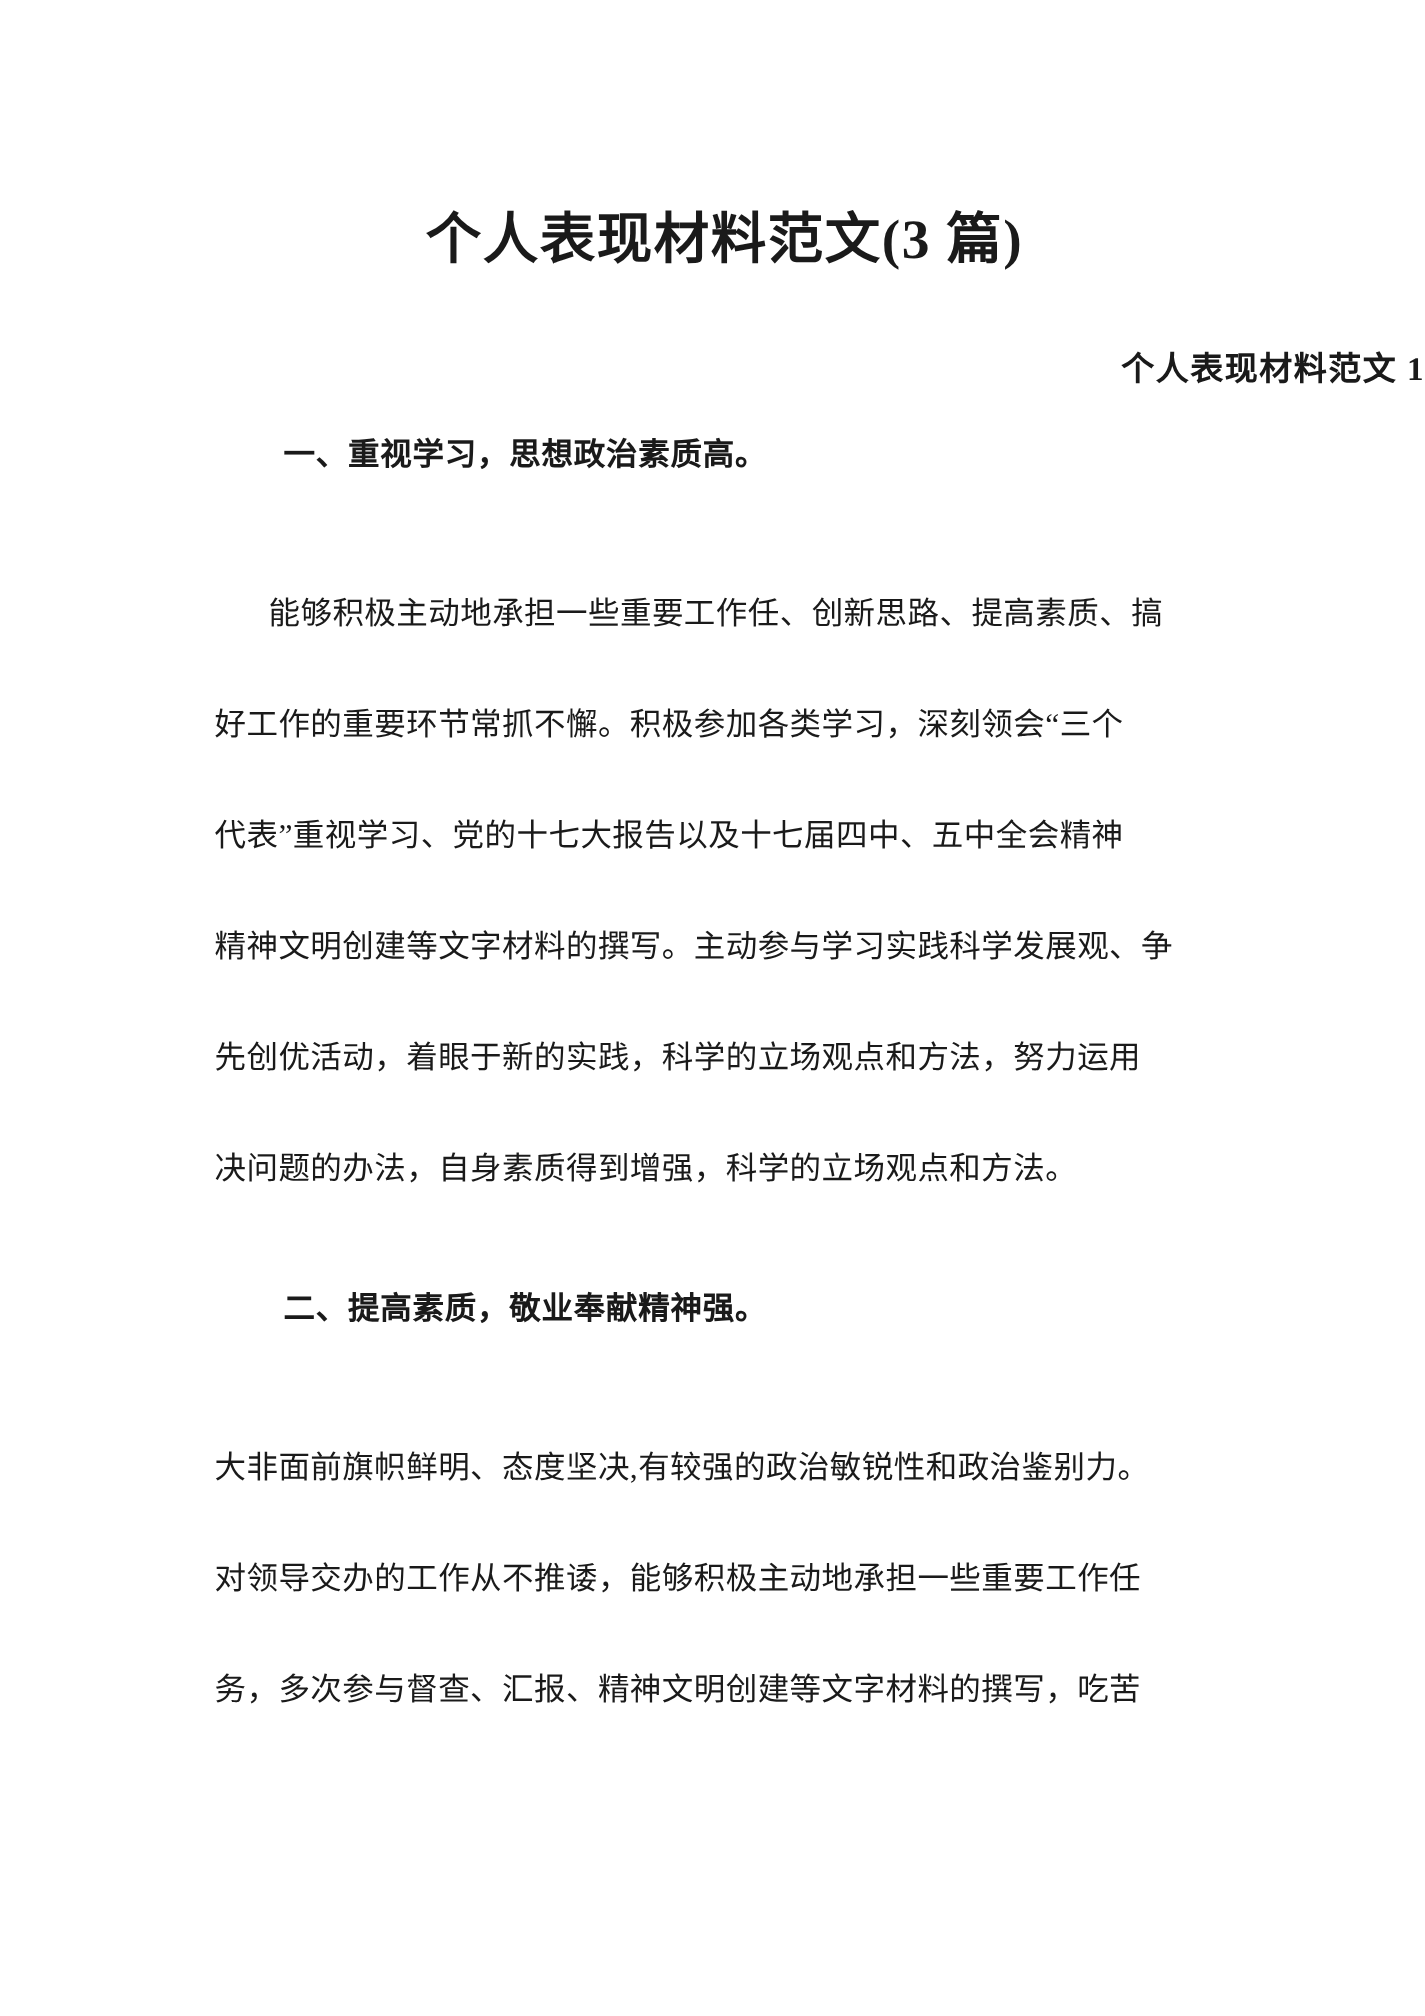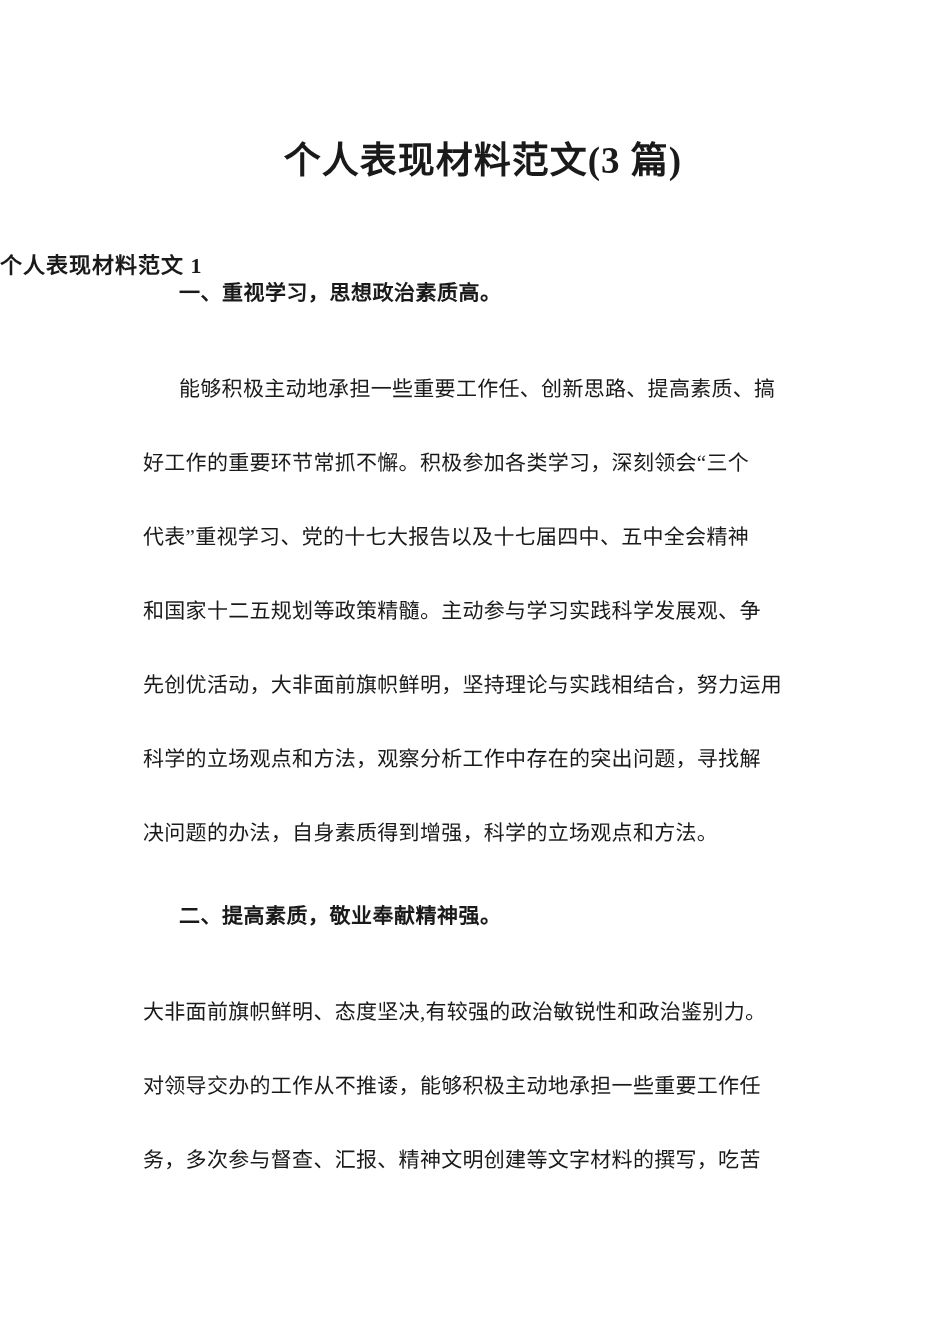--- a/index.html
+++ b/index.html
@@ -30,22 +30,22 @@
     font-weight: bold;
     letter-spacing: 1px;
     line-height: 1.25;
     white-space: nowrap;
   }
 
   .doc-subtitle {
     position: absolute;
     left: 0;
     right: 0;
-    top: 234px;
-    text-align: left;
+    top: 214px;
+    text-align: right;
     font-size: 22px;
     font-weight: bold;
     letter-spacing: 1px;
     line-height: 1.3;
     white-space: nowrap;
   }
 
   
   .body-area {
     position: absolute;
@@ -53,21 +53,21 @@
     top: 283px;
     width: 665px;
   }
 
   .section-heading {
     font-size: 21px;
     font-weight: bold;
     line-height: 1.0;
     letter-spacing: 0.5px;
     text-indent: 36px;
-    margin: 0;
+    margin: 10px;
     white-space: nowrap;
   }
 
   .paragraph {
     margin: 0;
     font-size: 21px;
     letter-spacing: 0.3px;
     line-height: 74px;
   }
 
@@ -101,23 +101,22 @@
 
     <div>
       <p class="section-heading">一、重视学习，思想政治素质高。</p>
 
       <div class="gap-after-heading-1"></div>
 
       <div class="paragraph">
         <span class="tline indent">能够积极主动地承担一些重要工作任、创新思路、提高素质、搞</span>
         <span class="tline">好工作的重要环节常抓不懈。积极参加各类学习，深刻领会“三个</span>
         <span class="tline">代表”重视学习、党的十七大报告以及十七届四中、五中全会精神</span>
-        <span class="tline">和国家十二五规划等政策精髓。主动参与学习实践科学发展观、争</span>
-        <span class="tline">先创优活动，大非面前旗帜鲜明，坚持理论与实践相结合，努力运用</span>
-        <span class="tline">科学的立场观点和方法，观察分析工作中存在的突出问题，寻找解</span>
+        <span class="tline">精神文明创建等文字材料的撰写。主动参与学习实践科学发展观、争</span>
+        <span class="tline">先创优活动，着眼于新的实践，科学的立场观点和方法，努力运用</span>
         <span class="tline">决问题的办法，自身素质得到增强，科学的立场观点和方法。</span>
       </div>
     </div>
 
     <div class="gap-before-heading-2"></div>
 
     <div>
       <p class="section-heading">二、提高素质，敬业奉献精神强。</p>
 
       <div class="gap-after-heading-2"></div>

